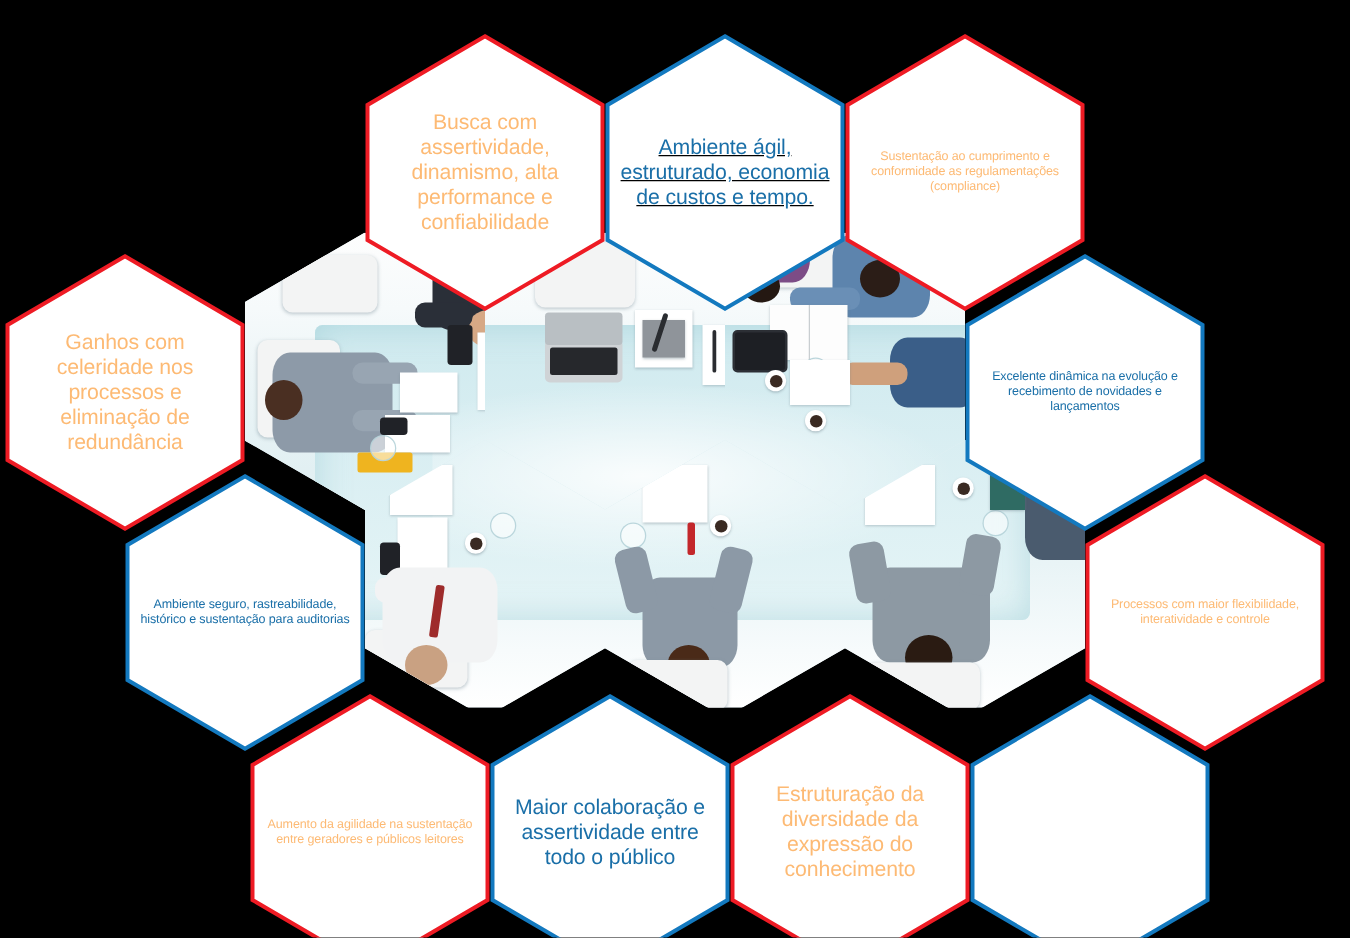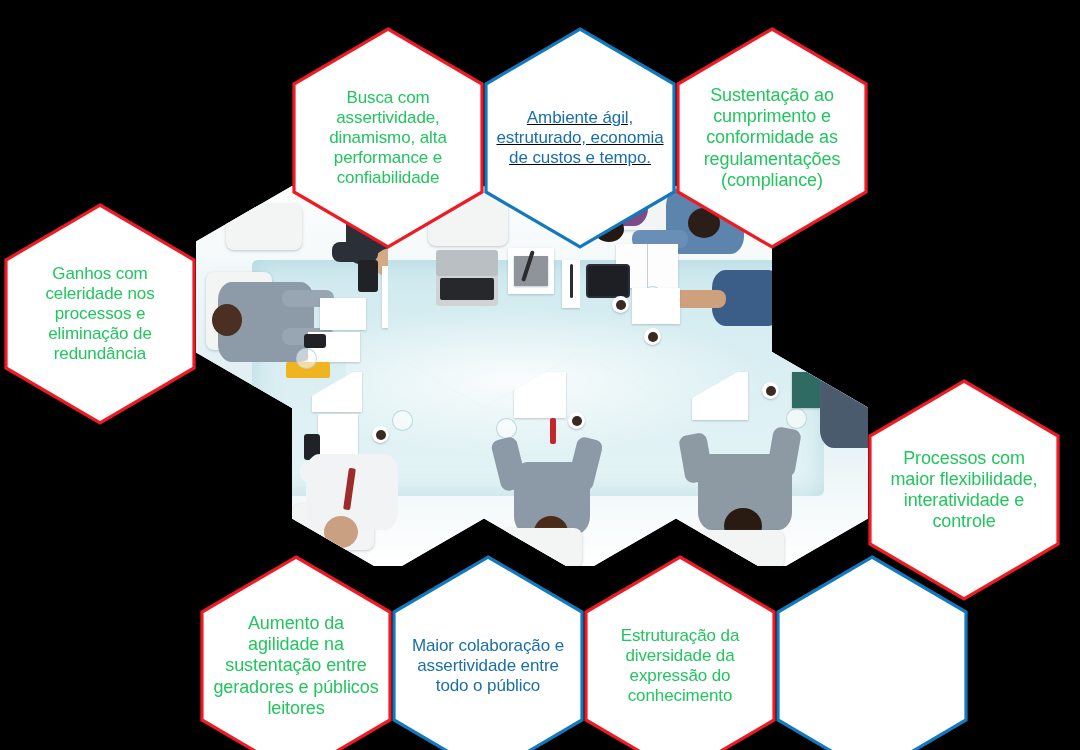--- a/index.html
+++ b/index.html
@@ -182,23 +182,23 @@
     position: relative;
     z-index: 2;
     width: 168px;
     text-align: center;
     line-height: 1.17;
     font-size: 17px;
     letter-spacing: -0.1px;
     word-break: break-word;
   }
   .hex.blue .label { color: #1a6fa8; }
-  .hex.red  .label { color: #22c55e; }
-
-  .hex.small .label { font-size: 18px; }
+  .hex.red  .label { color: #fdba74; }
+
+  .hex.small .label { font-size: 10px; }
 </style>
 </head>
 <body>
 
 <div id="stage">
 
   <div id="photo-layer">
 
     <div class="photo-hex" style="left:0px; top:0px;">
       <div class="scene" style="left:0px; top:0px;">
@@ -359,21 +359,37 @@
 
   <div class="hex red" style="left:4px; top:203px;">
     <div class="shape">
       <svg viewBox="0 0 192 222" preserveAspectRatio="none">
         <polygon points="96,2 190,57 190,165 96,220 2,165 2,57" fill="#ffffff" stroke="#ee1b24" stroke-width="3.2"></polygon>
       </svg>
     </div>
     <div class="label">Ganhos com celeridade nos processos e eliminação de redundância</div>
   </div>
 
-
+  <div class="hex blue small" style="left:772px; top:203px;">
+    <div class="shape">
+      <svg viewBox="0 0 192 222" preserveAspectRatio="none">
+        <polygon points="96,2 190,57 190,165 96,220 2,165 2,57" fill="#ffffff" stroke="#1379bf" stroke-width="3.2"></polygon>
+      </svg>
+    </div>
+    <div class="label">Excelente dinâmica na evolução e recebimento de novidades e lançamentos</div>
+  </div>
+
+  <div class="hex blue small" style="left:100px; top:379px;">
+    <div class="shape">
+      <svg viewBox="0 0 192 222" preserveAspectRatio="none">
+        <polygon points="96,2 190,57 190,165 96,220 2,165 2,57" fill="#ffffff" stroke="#1379bf" stroke-width="3.2"></polygon>
+      </svg>
+    </div>
+    <div class="label">Ambiente seguro, rastreabilidade, histórico e sustentação para auditorias</div>
+  </div>
 
   <div class="hex red small" style="left:868px; top:379px;">
     <div class="shape">
       <svg viewBox="0 0 192 222" preserveAspectRatio="none">
         <polygon points="96,2 190,57 190,165 96,220 2,165 2,57" fill="#ffffff" stroke="#ee1b24" stroke-width="3.2"></polygon>
       </svg>
     </div>
     <div class="label">Processos com maior flexibilidade, interatividade e controle</div>
   </div>
 

